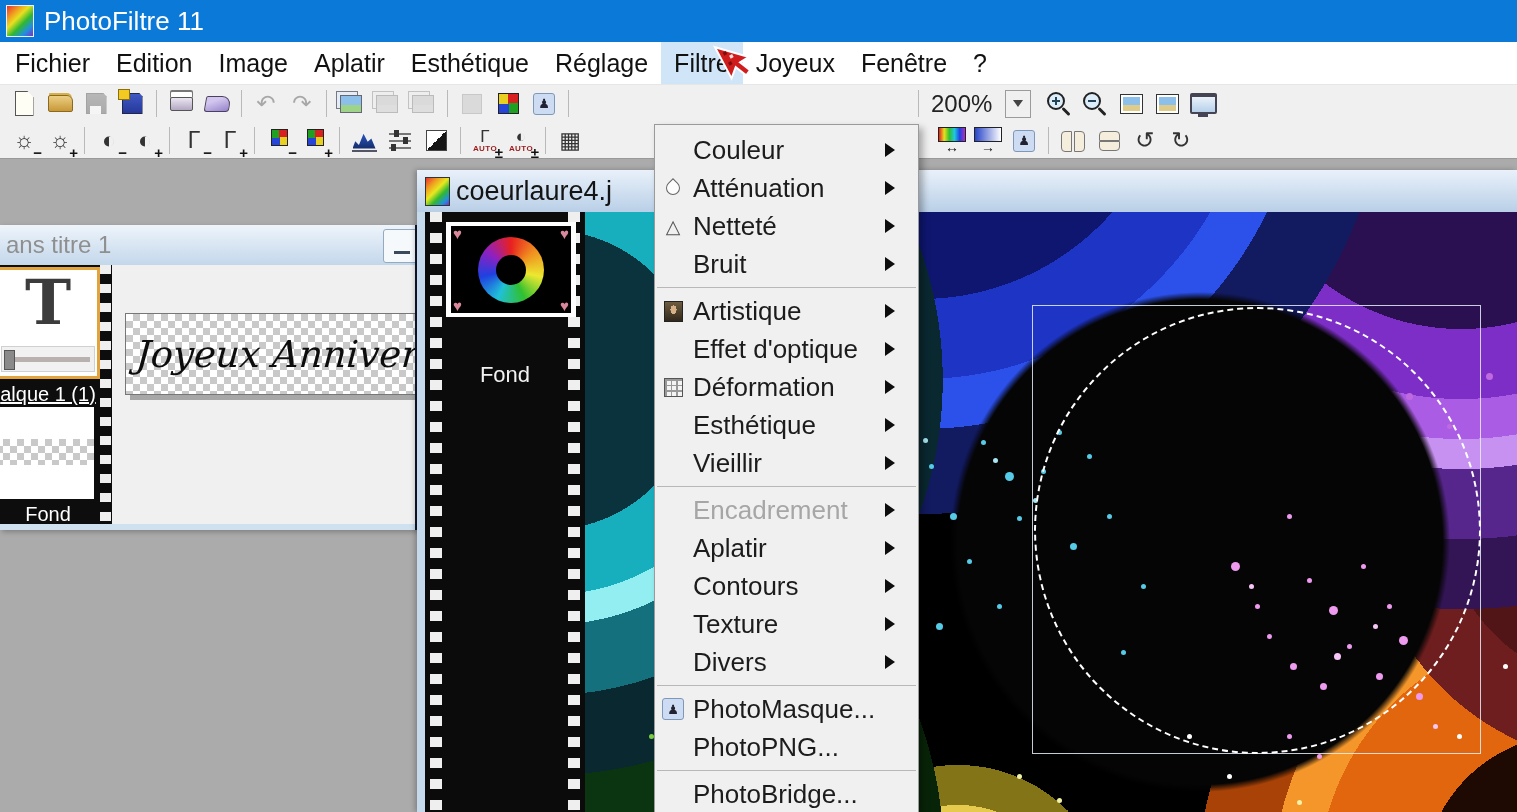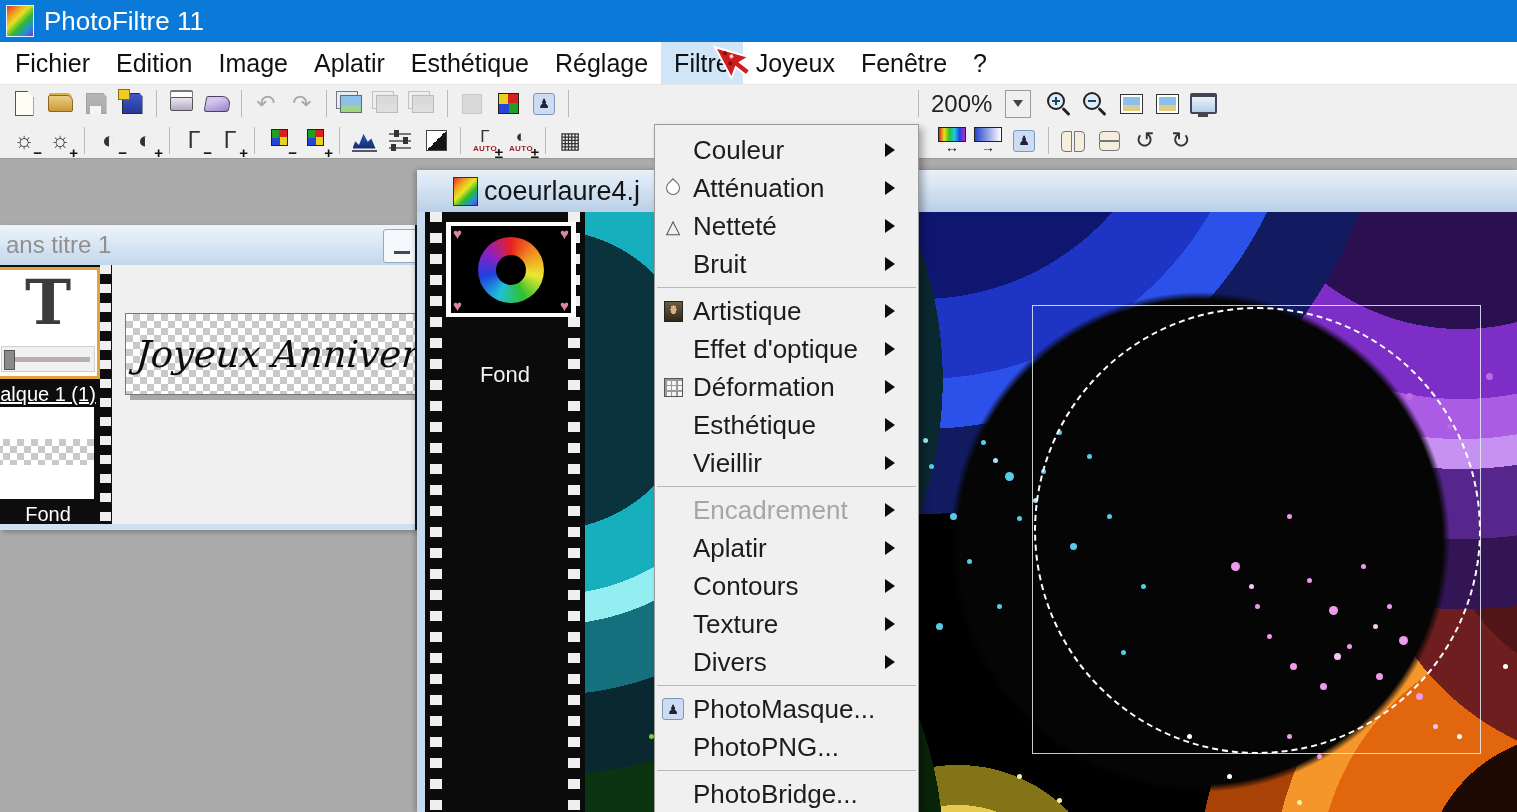--- a/index.html
+++ b/index.html
@@ -131,21 +131,21 @@
   .canvas1{position:absolute;left:112px;top:0;right:0;bottom:0;background:#f0f0f0;}
   .banner{position:absolute;left:13px;top:48px;right:-2px;height:80px;border:1px solid #777;
           box-shadow:5px 5px 0 rgba(0,0,0,.30);display:flex;align-items:center;overflow:hidden;}
   .banner .script{font-family:"DejaVu Serif",serif;font-style:italic;font-size:37px;color:#0d0d0d;
           white-space:nowrap;margin-left:10px;transform:skewX(-4deg);}
 
   
   .win-right{position:absolute;left:417px;top:170px;right:0;bottom:0;background:#c6daee;z-index:4;
              box-shadow:-2px 0 5px rgba(0,0,0,.25);}
   .wr-title{position:absolute;left:0;top:0;right:0;height:42px;background:linear-gradient(#e9f1fa,#b9cfe7);
-            display:flex;align-items:center;padding-left:28px;}
+            display:flex;align-items:center;}
   .wr-icon{width:23px;height:27px;margin-left:8px;border:1px solid #333;
            background:linear-gradient(135deg,#e83030,#f0a020 25%,#e8e820 45%,#30b830 65%,#2090e0 85%,#8030c0);}
   .wr-title .t{font-size:27px;color:#141414;margin-left:6px;}
   .fstrip{position:absolute;left:8px;top:42px;width:160px;bottom:0;background:#0b0b0b;}
   .fstrip .holes-l,.fstrip .holes-r{position:absolute;top:0;bottom:0;width:12px;
       background:repeating-linear-gradient(to bottom,#efefef 0 10px,#0b0b0b 10px 21px);}
   .fstrip .holes-l{left:5px;} .fstrip .holes-r{right:5px;}
   .fthumb{position:absolute;left:21px;top:10px;width:130px;height:95px;background:#fff;}
   .fthumb .pic{position:absolute;left:5px;top:4px;right:5px;bottom:4px;background:#000;overflow:hidden;}
   .swirl{position:absolute;left:50%;top:50%;width:66px;height:66px;transform:translate(-50%,-50%);

